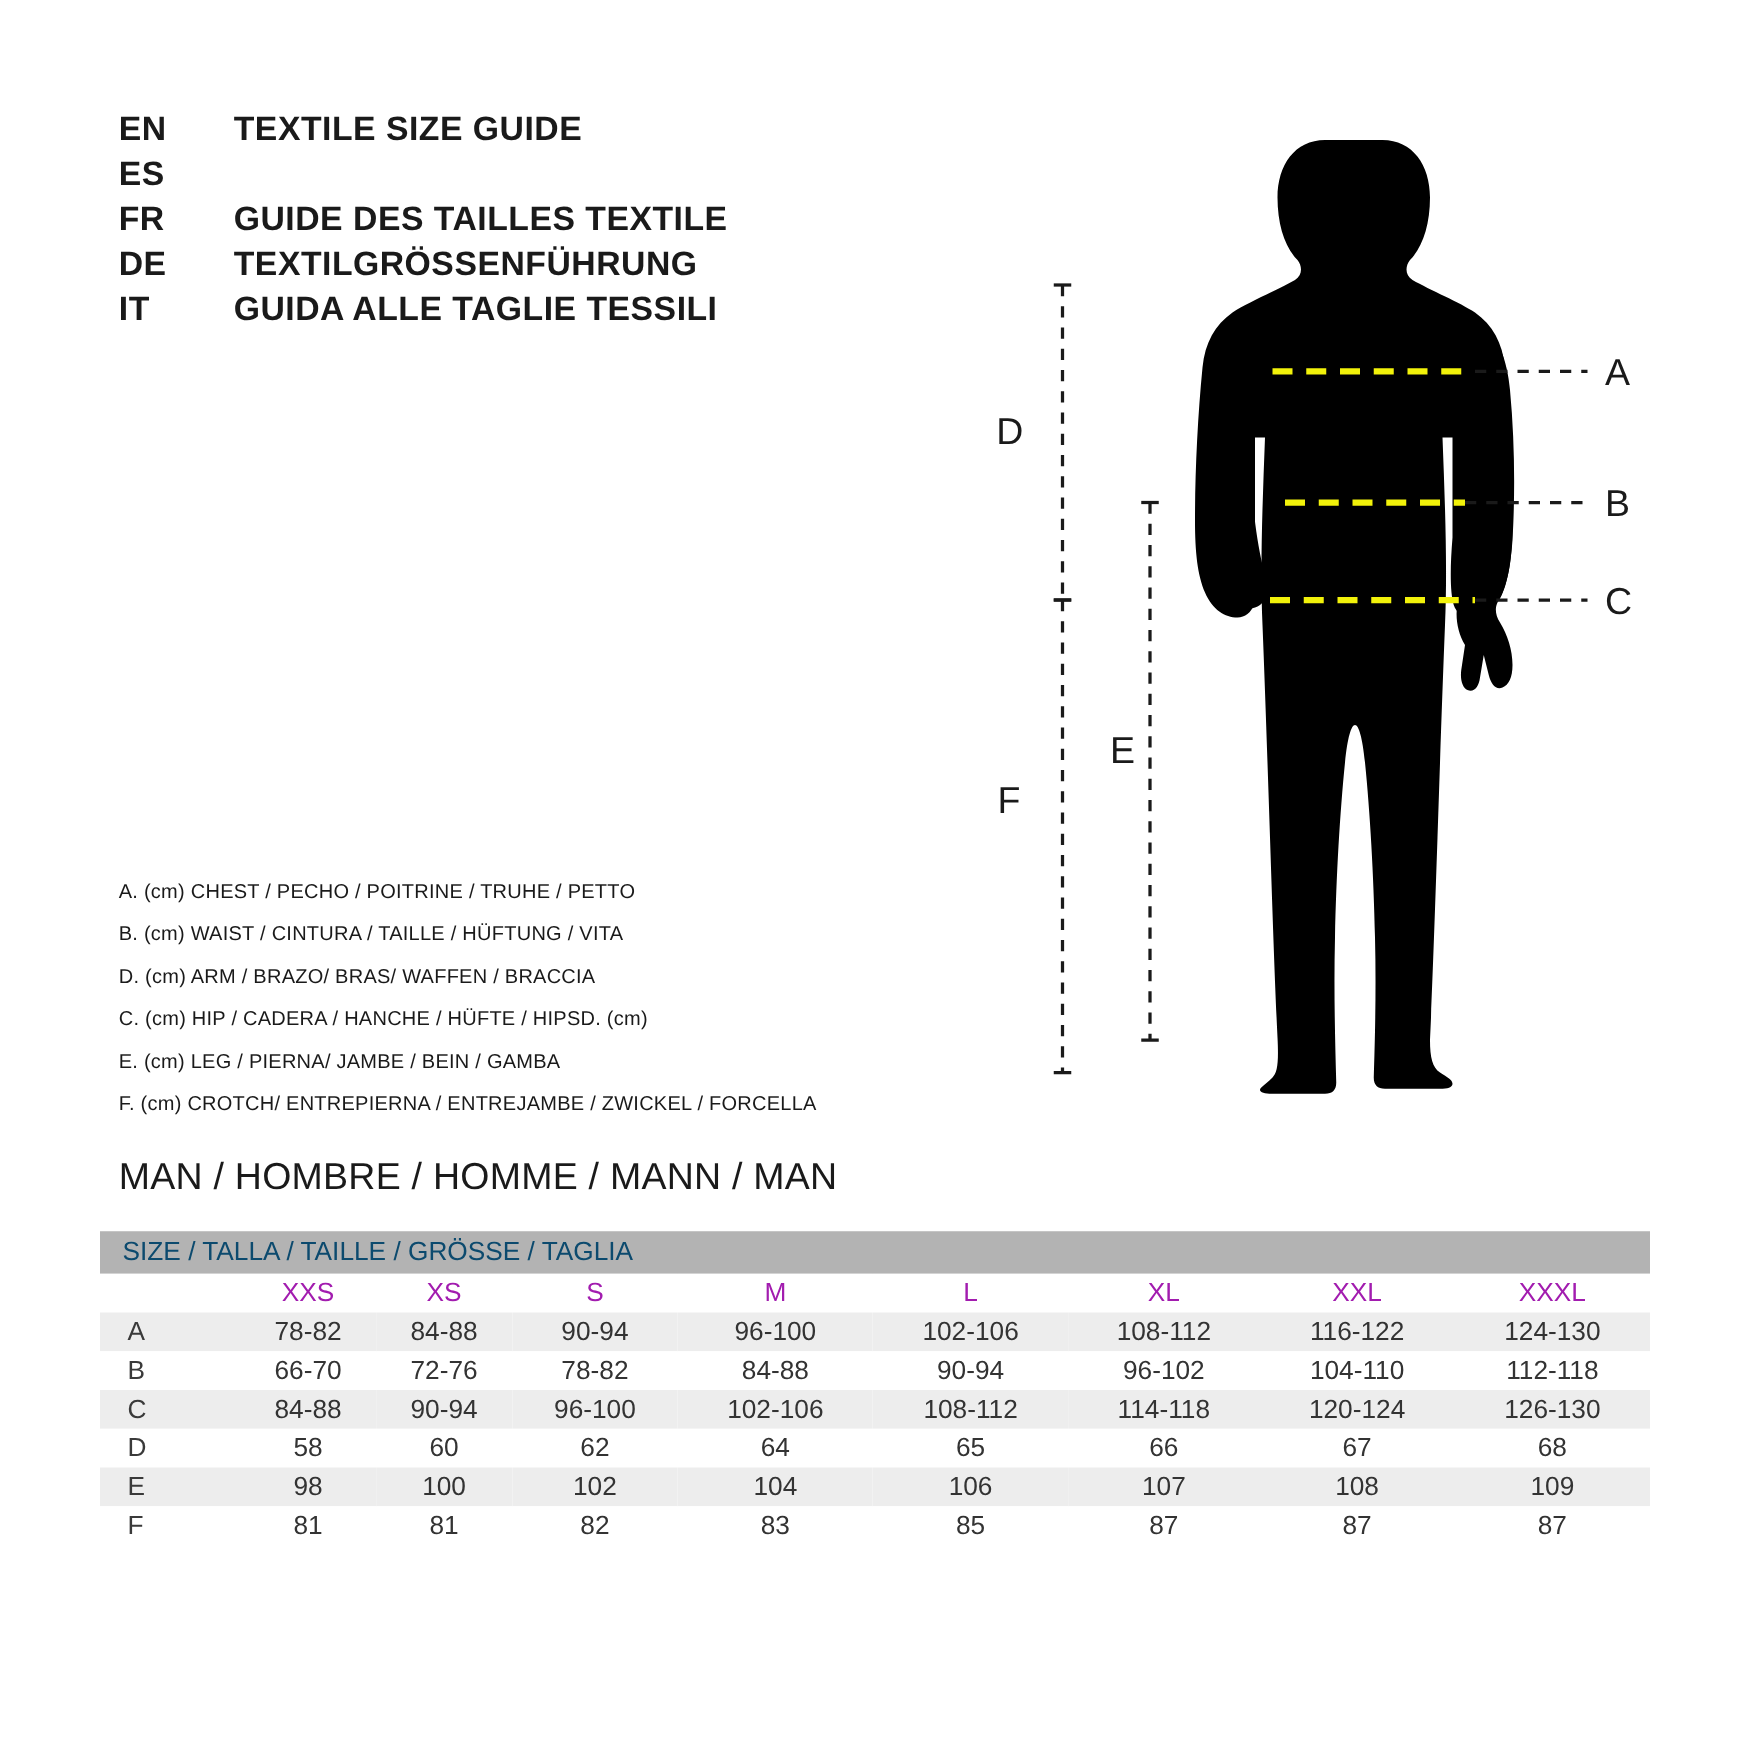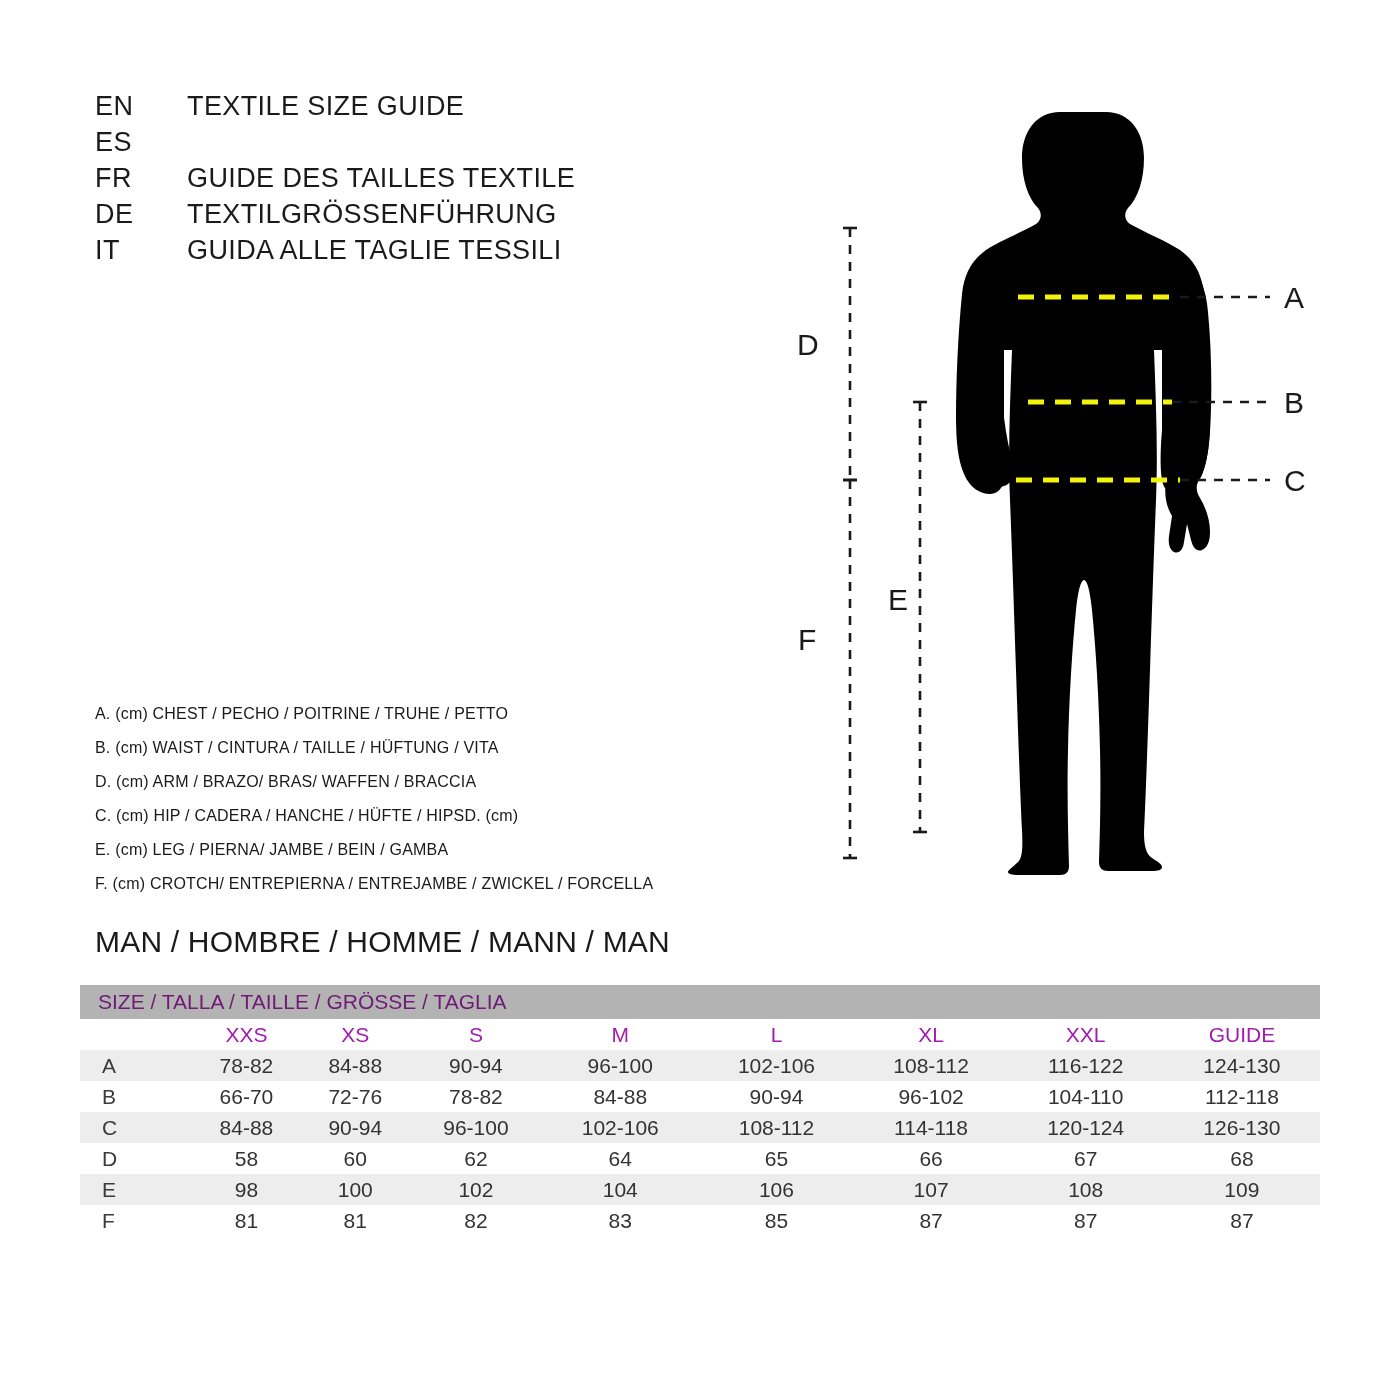--- a/index.html
+++ b/index.html
@@ -18,24 +18,25 @@
 
   
   #title-block {
     position: absolute;
     left: 95px;
     top: 88px;
     width: 620px;
   }
   .title-row {
     display: flex;
-    align-items: center;
+    align-items: flex-start;
     height: 36px;
     font-size: 27px;
     letter-spacing: 0.4px;
+    font-weight: bold;
   }
   .title-lang {
     width: 92px;
     flex: none;
   }
   .title-text {
     flex: 1;
   }
 
   
@@ -86,21 +87,21 @@
     text-align: center;
     height: 31px;
     color: #333333;
   }
   #size-table .hdr-bar td {
     background: #b3b3b3;
     text-align: left;
     padding-left: 18px;
     font-size: 21px;
     height: 34px;
-    color: #701a75;
+    color: #0c4a6e;
   }
   #size-table .row-label {
     width: 90px;
     text-align: left;
     padding-left: 22px;
     color: #3a3a3a;
   }
   #size-table tr.shade td {
     background: #ededed;
   }
@@ -280,21 +281,21 @@
     </tr>
     <tr class="col-head">
       <td class="row-label"></td>
       <td>XXS</td>
       <td>XS</td>
       <td>S</td>
       <td>M</td>
       <td>L</td>
       <td>XL</td>
       <td>XXL</td>
-      <td>GUIDE</td>
+      <td>XXXL</td>
     </tr>
 
     <tr class="shade">
       <td class="row-label">A</td>
       <td>78-82</td>
       <td>84-88</td>
       <td>90-94</td>
       <td>96-100</td>
       <td>102-106</td>
       <td>108-112</td>

